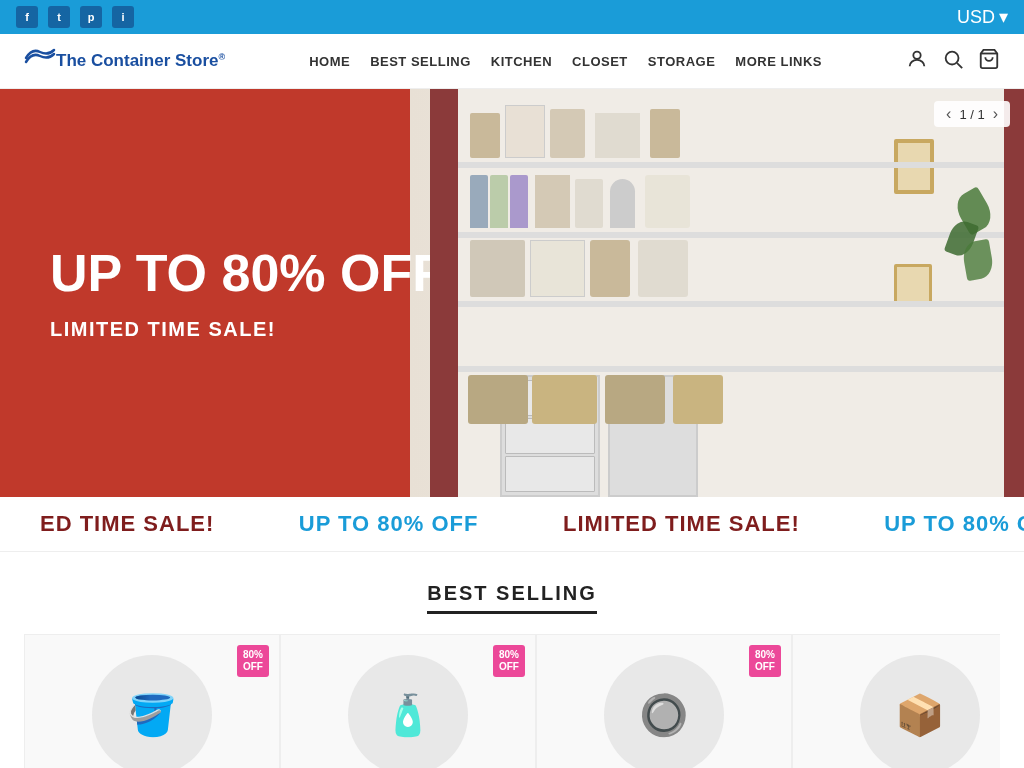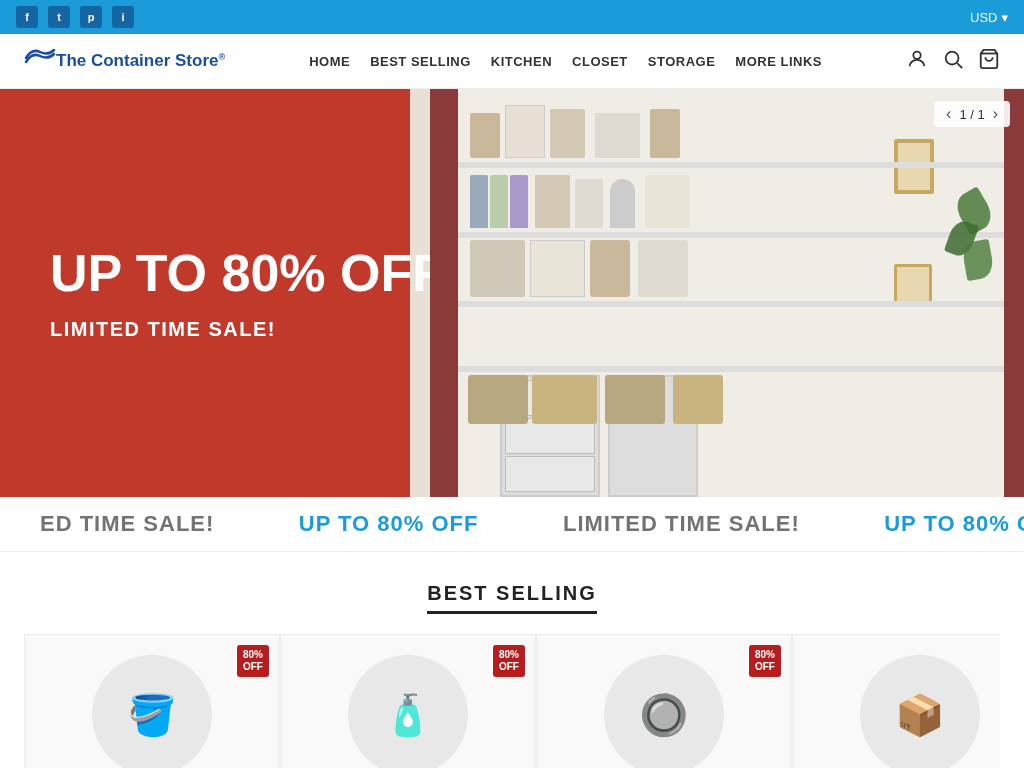--- a/index.html
+++ b/index.html
@@ -17,21 +17,21 @@
     }
     .social-icons { display: flex; gap: 10px; }
     .social-icon {
       width: 22px; height: 22px;
       background: #1565a3;
       border-radius: 3px;
       display: flex; align-items: center; justify-content: center;
       color: white; font-size: 11px; font-weight: bold; cursor: pointer;
     }
     .shipping-notice { flex: 1; text-align: center; font-size: 13px; }
-    .currency-selector { display: flex; align-items: center; gap: 4px; cursor: pointer; font-size: 13px; }
+    .currency-selector { display: flex; align-items: center; gap: 4px; cursor: pointer; font-size: 18px; }
 
     
     .header {
       background: white;
       display: flex;
       align-items: center;
       justify-content: space-between;
       padding: 12px 24px;
       border-bottom: 1px solid #eee;
     }
@@ -122,21 +122,21 @@
       display: inline-block;
       animation: ticker-scroll 18s linear infinite;
     }
     .ticker-item {
       display: inline-block;
       margin: 0 40px;
       font-size: 22px;
       font-weight: 900;
       letter-spacing: 1px;
     }
-    .ticker-item.red { color: #737373; }
+    .ticker-item.red { color: #7f1d1d; }
     .ticker-item.blue { color: #1a9cd8; }
     @keyframes ticker-scroll {
       0% { transform: translateX(0); }
       100% { transform: translateX(-50%); }
     }
 
     
     .best-selling {
       padding: 30px 24px 0;
       text-align: center;
@@ -167,21 +167,21 @@
       border: 1px solid #eee;
       position: relative;
       display: flex;
       flex-direction: column;
       align-items: center;
       padding: 20px 16px 16px;
     }
     .discount-badge {
       position: absolute;
       top: 10px; right: 10px;
-      background: #b91c1c;
+      background: #ec4899;
       color: white;
       font-size: 10px;
       font-weight: bold;
       padding: 4px 6px;
       border-radius: 3px;
       text-align: center;
       line-height: 1.2;
     }
     .product-img-placeholder {
       width: 120px;

